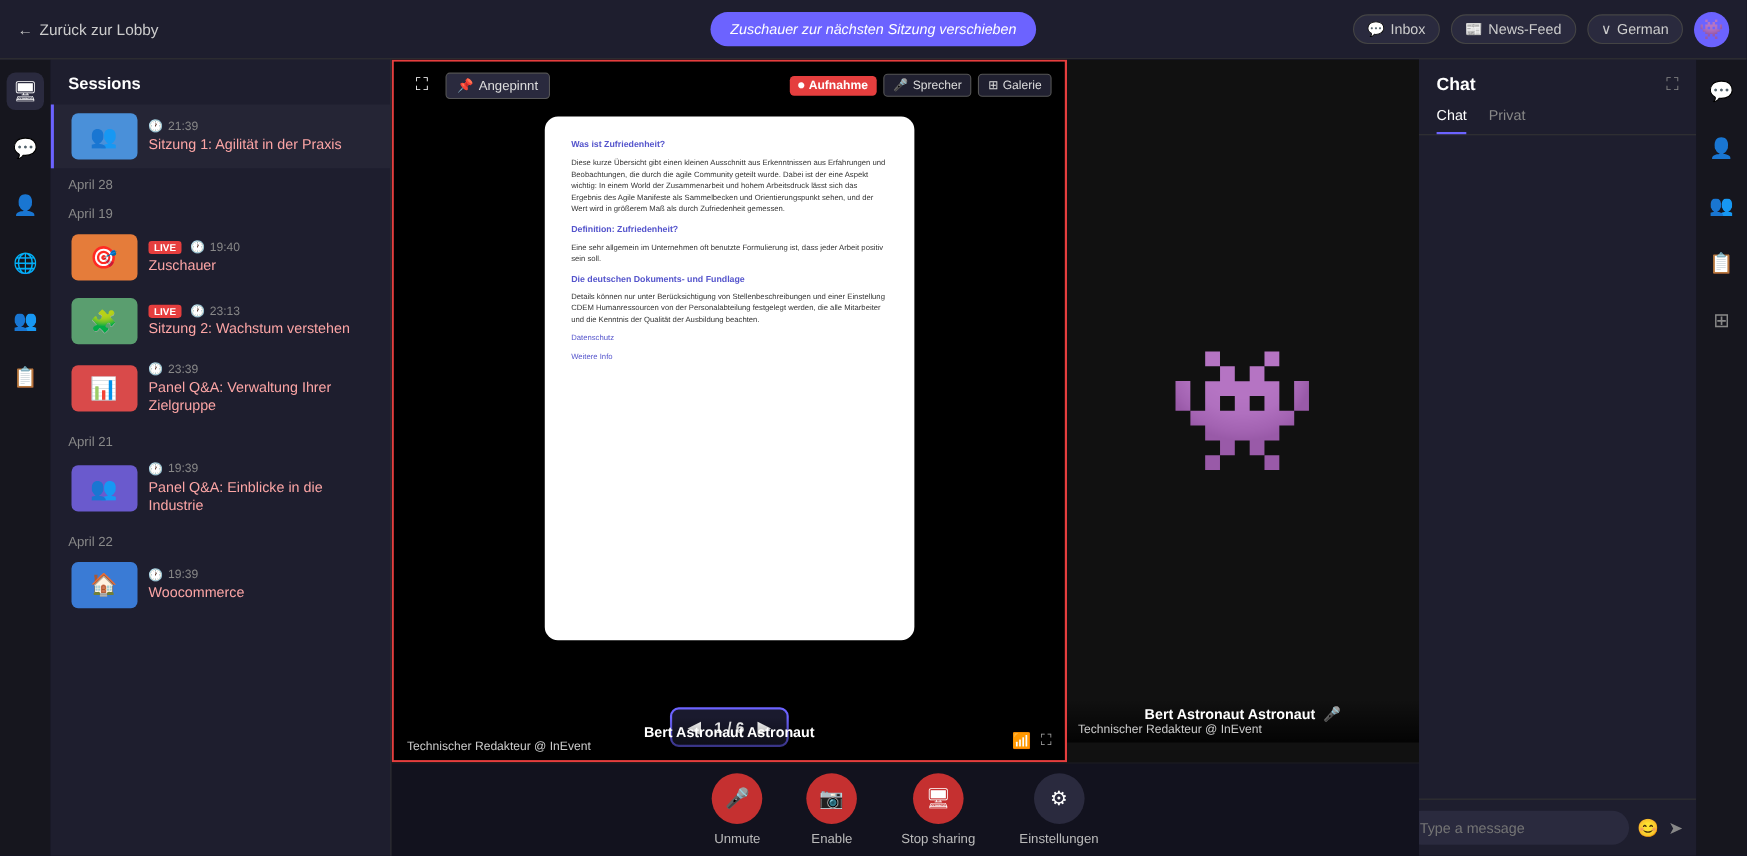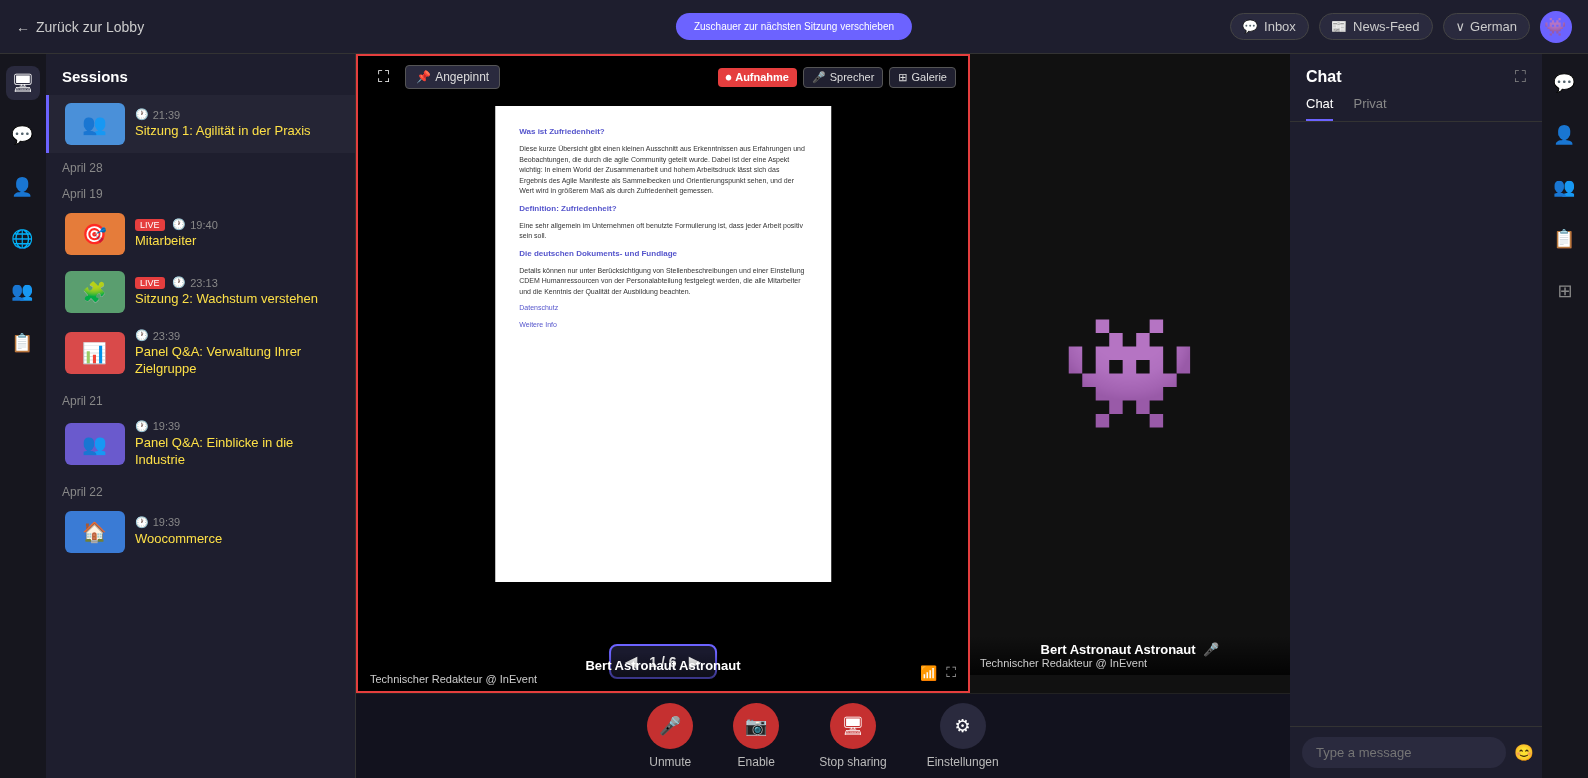--- a/index.html
+++ b/index.html
@@ -18,23 +18,24 @@
     }
     .topbar-left { display: flex; align-items: center; gap: 8px; }
     .back-btn { display: flex; align-items: center; gap: 6px; cursor: pointer; color: #ccc; font-size: 14px; background: none; border: none; }
     .topbar-center { position: absolute; left: 50%; transform: translateX(-50%); }
     .move-btn {
       background: #6c63ff;
       color: #fff;
       border: none;
       border-radius: 20px;
       padding: 8px 18px;
-      font-size: 10px;
+      font-size: 13px;
       cursor: pointer;
       white-space: nowrap;
+      font-style: italic;
     }
     .topbar-right { margin-left: auto; display: flex; align-items: center; gap: 10px; }
     .topbar-btn {
       display: flex; align-items: center; gap: 5px;
       background: #2a2a3e; border: 1px solid #444; border-radius: 20px;
       color: #ccc; font-size: 13px; padding: 5px 12px; cursor: pointer;
     }
     .avatar-circle {
       width: 32px; height: 32px; border-radius: 50%;
       background: #6c63ff; display: flex; align-items: center; justify-content: center;
@@ -73,23 +74,23 @@
       padding: 8px 16px; cursor: pointer;
       border-left: 3px solid transparent;
     }
     .session-item.active { border-left-color: #6c63ff; background: #252535; }
     .session-thumb {
       width: 60px; height: 42px; border-radius: 6px; object-fit: cover;
       background: #333; flex-shrink: 0; overflow: hidden; position: relative;
     }
     .session-info { flex: 1; }
     .session-time { font-size: 11px; color: #888; display: flex; align-items: center; gap: 4px; }
-    .session-name { font-size: 13px; color: #fde047; margin-top: 2px; line-height: 1.3; }
+    .session-name { font-size: 13px; color: #fca5a5; margin-top: 2px; line-height: 1.3; }
     .live-badge {
-      background: #e53e3e; color: #fff; font-size: 9px; font-weight: 400;
+      background: #e53e3e; color: #fff; font-size: 9px; font-weight: 700;
       padding: 1px 5px; border-radius: 3px; margin-right: 4px;
     }
     .section-title { font-size: 13px; color: #aaa; padding: 10px 16px 4px; font-weight: 600; }
 
     
     .center { flex: 1; display: flex; flex-direction: column; background: #0d0d1a; position: relative; }
 
     
     .video-area { flex: 1; display: flex; position: relative; overflow: hidden; }
 
@@ -124,21 +125,21 @@
       font-size: 11px; padding: 3px 8px; border-radius: 4px; cursor: pointer;
       display: flex; align-items: center; gap: 4px;
     }
 
     
     .doc-viewer {
       position: absolute;
       top: 50px; left: 50%; transform: translateX(-50%);
       width: 55%; height: 75%;
       background: #fff;
-      border-radius: 0;
+      border-radius: 12px;
       overflow: hidden;
       display: flex; flex-direction: column;
     }
     .doc-content { flex: 1; overflow: hidden; padding: 20px 24px; color: #333; font-size: 7px; line-height: 1.5; }
     .doc-content h3 { font-size: 8px; color: #5555cc; margin-bottom: 6px; }
     .doc-content p { margin-bottom: 6px; }
     .doc-content a { color: #5555cc; }
     .doc-nav {
       position: absolute; bottom: 12px; left: 50%; transform: translateX(-50%);
       background: #1a1a2e; border: 2px solid #6c63ff; border-radius: 8px;
@@ -216,21 +217,21 @@
       display: flex; align-items: center; justify-content: space-between;
     }
     .chat-title { font-size: 16px; font-weight: 700; color: #fff; }
     .chat-tabs { display: flex; gap: 20px; margin-top: 10px; border-bottom: 1px solid #333; padding: 0 16px; }
     .chat-tab { font-size: 13px; color: #888; padding-bottom: 8px; cursor: pointer; }
     .chat-tab.active { color: #fff; border-bottom: 2px solid #6c63ff; }
     .chat-messages { flex: 1; padding: 12px 16px; overflow-y: auto; }
     .chat-input-area {
       padding: 10px 12px;
       border-top: 1px solid #333;
-      display: flex; align-items: center; gap: 8px;
+      display: flex; align-items: center; gap: 8px; justify-content: flex-end;
     }
     .chat-input {
       flex: 1; background: #2a2a3e; border: none; border-radius: 20px;
       padding: 8px 14px; color: #fff; font-size: 13px; outline: none;
     }
     .chat-send-btn { background: none; border: none; color: #888; font-size: 16px; cursor: pointer; }
 
     .right-side { display: flex; }
 
     
@@ -301,21 +302,21 @@
     <div class="date-label">April 19</div>
 
     <div class="session-item">
       <div class="session-thumb" style="background:#e57c3a;display:flex;align-items:center;justify-content:center;font-size:20px;">🎯</div>
       <div class="session-info">
         <div class="session-time">
           <span class="live-badge">LIVE</span>
           <span>🕐</span>
           <span>19:40</span>
         </div>
-        <div class="session-name">Mitarbeiter</div>
+        <div class="session-name">Zuschauer</div>
       </div>
     </div>
 
     <div class="session-item">
       <div class="session-thumb" style="background:#5a9e6f;display:flex;align-items:center;justify-content:center;font-size:20px;">🧩</div>
       <div class="session-info">
         <div class="session-time">
           <span class="live-badge">LIVE</span>
           <span>🕐</span>
           <span>23:13</span>

